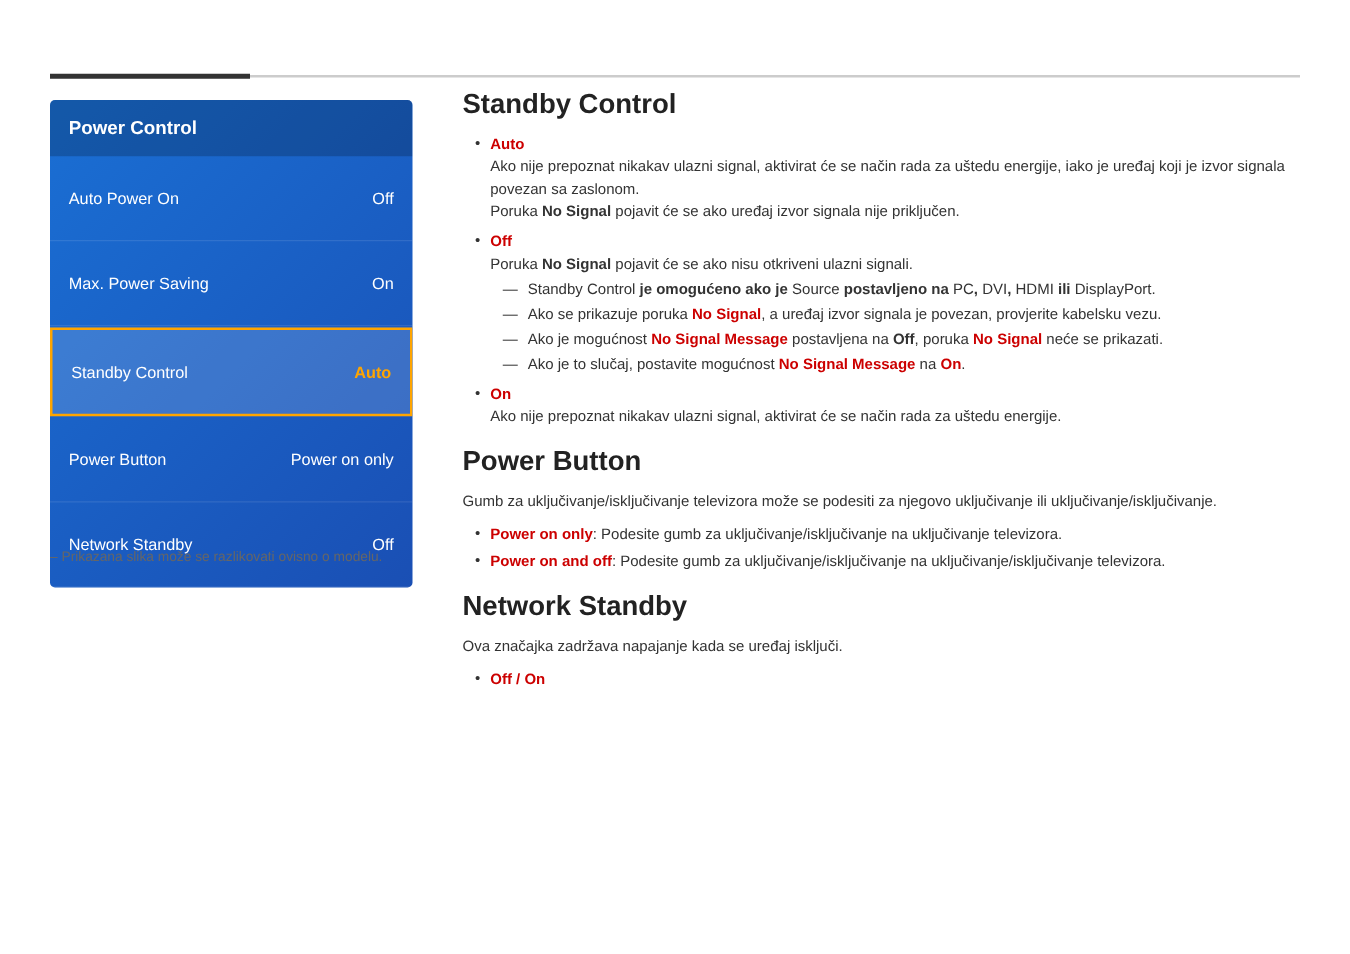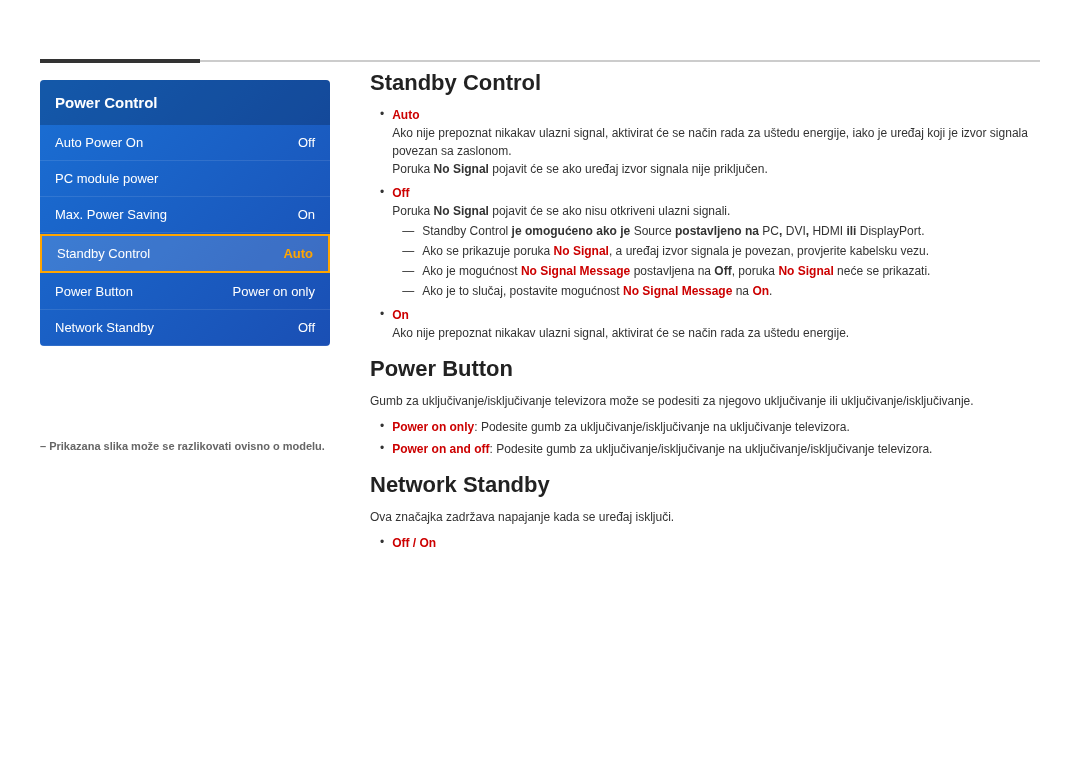--- a/index.html
+++ b/index.html
@@ -44,21 +44,21 @@
       color: #fff;
       font-size: 15px;
       font-weight: bold;
       padding: 14px 15px;
     }
 
     .sidebar-item {
       display: flex;
       justify-content: space-between;
       align-items: center;
-      padding: 10px 15px;
+      padding: 26px 15px;
       color: #fff;
       font-size: 13px;
       border-bottom: 1px solid rgba(255,255,255,0.1);
     }
 
     .sidebar-item.active {
       background: rgba(255,255,255,0.15);
       border: 2px solid orange;
       margin: 1px 0;
     }
@@ -72,21 +72,20 @@
       color: orange;
       font-weight: bold;
     }
 
     .sidebar-note {
       position: absolute;
       top: 440px;
       left: 40px;
       font-size: 11px;
       color: #666;
-      font-weight: bold;
     }
 
     .main-content {
       position: absolute;
       top: 70px;
       left: 370px;
       right: 40px;
       bottom: 40px;
       overflow: hidden;
     }
@@ -177,24 +176,20 @@
 </div>
 
 <div class="sidebar">
   <div class="sidebar-title">Power Control</div>
 
   <div class="sidebar-item">
     <span class="item-label">Auto Power On</span>
     <span class="item-value">Off</span>
   </div>
 
-  <div class="sidebar-item">
-    <span class="item-label">PC module power</span>
-    <span class="item-value"></span>
-  </div>
 
   <div class="sidebar-item">
     <span class="item-label">Max. Power Saving</span>
     <span class="item-value">On</span>
   </div>
 
   <div class="sidebar-item active">
     <span class="item-label">Standby Control</span>
     <span class="item-value">Auto</span>
   </div>

